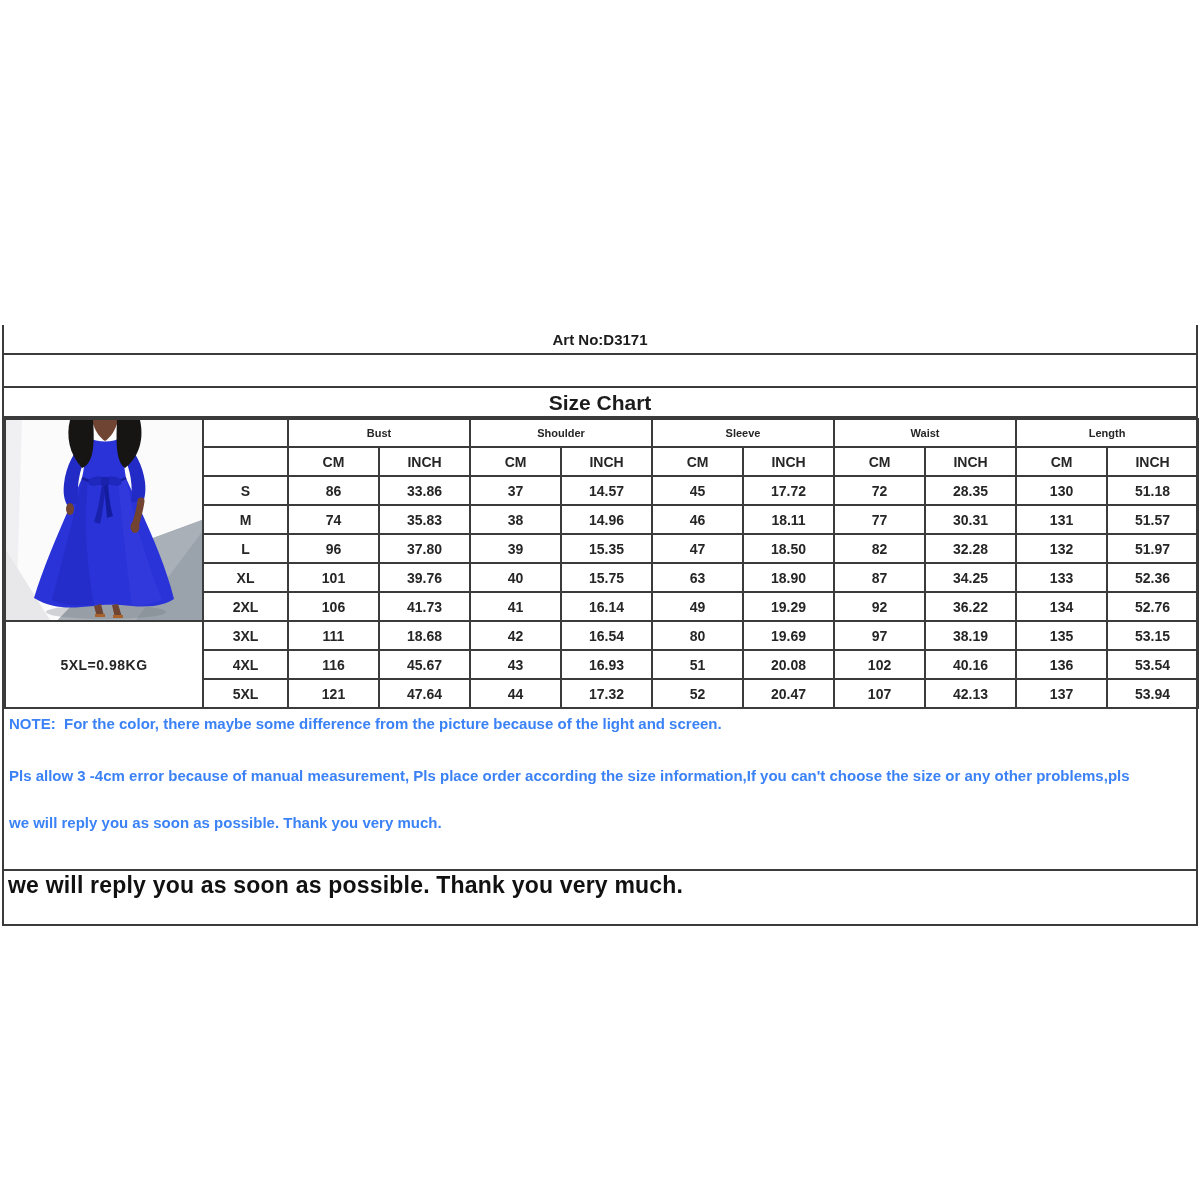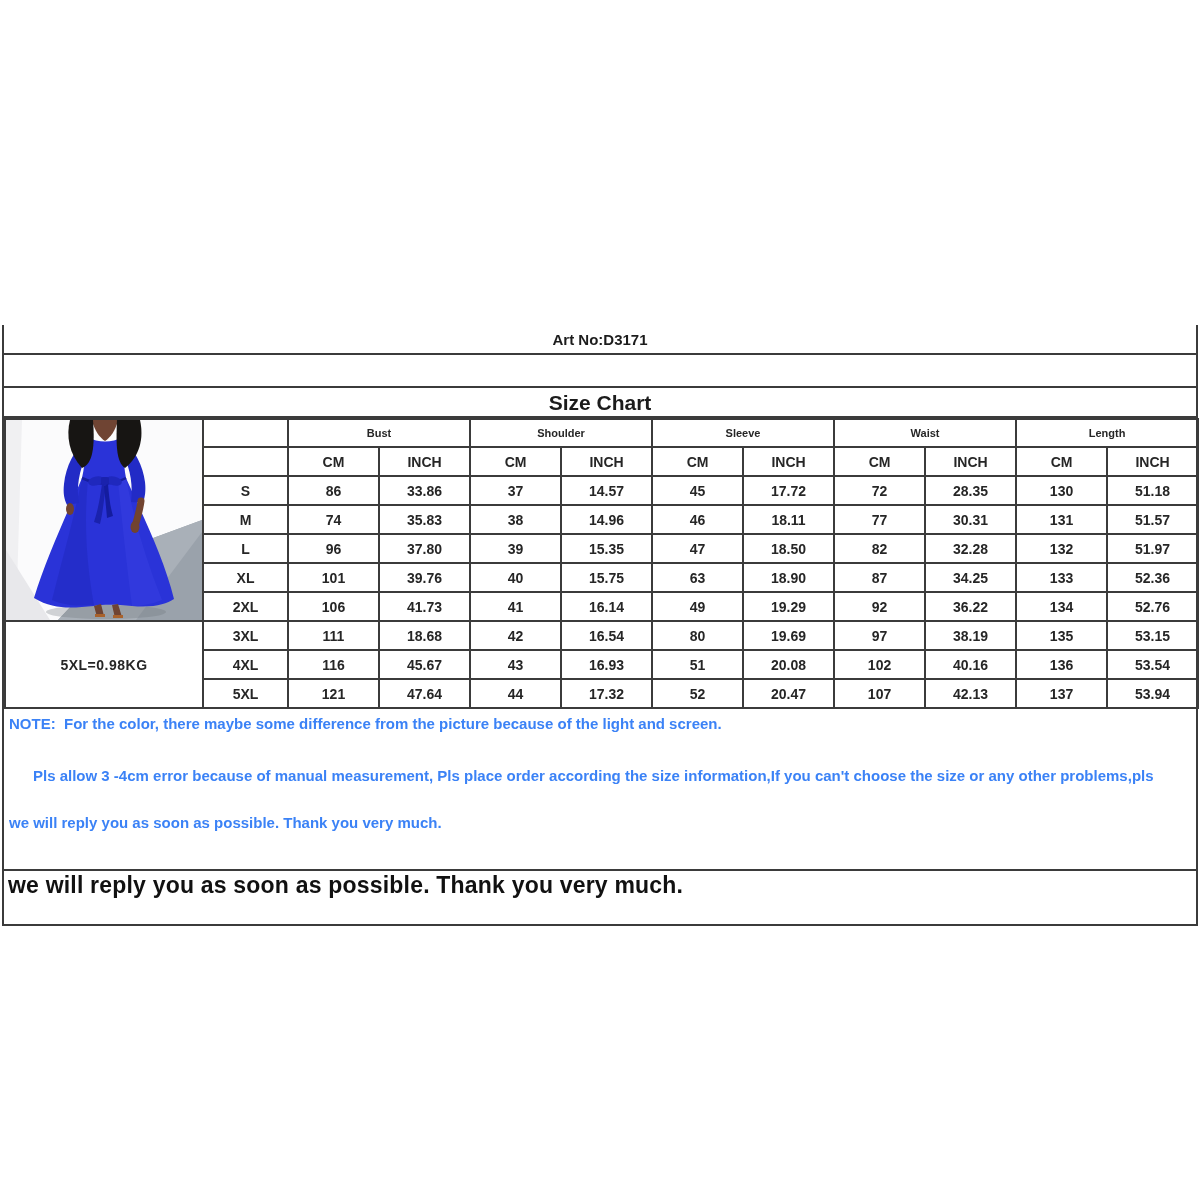--- a/index.html
+++ b/index.html
@@ -27,21 +27,21 @@
   tr.r-units { height:29px; }
   tr.r-data  { height:29px; }
   td.img-cell { padding:0; vertical-align:top; background:#fbfbfc; }
   td.img-cell svg { display:block; width:100%; height:100%; }
   td.weight-cell { font-size:20px; font-weight:700; letter-spacing:0.5px; }
 
   .note-box { height:162px; border-bottom:2px solid #3b3b3b; padding:6px 6px 0 5px;
     font-size:14px; font-weight:600; color:#3b82f6; }
   .note-line { white-space:pre-wrap; font-size:15px; }
   .pls-block { margin-top:30px; line-height:27px; font-size:15px; }
-  .pls-block span { display:block;margin-left:24px; }
+  .pls-block span { display:block; }
   .reply-line { margin-top:25px; font-size:15px; }
 
   .big-box { height:55px; padding:1px 4px; }
   .big-text { font-size:23px; font-weight:700; letter-spacing:0.2px; color:#111; }
 </style>
 </head>
 <body>
 
 <div class="page">
   <div class="sheet">

